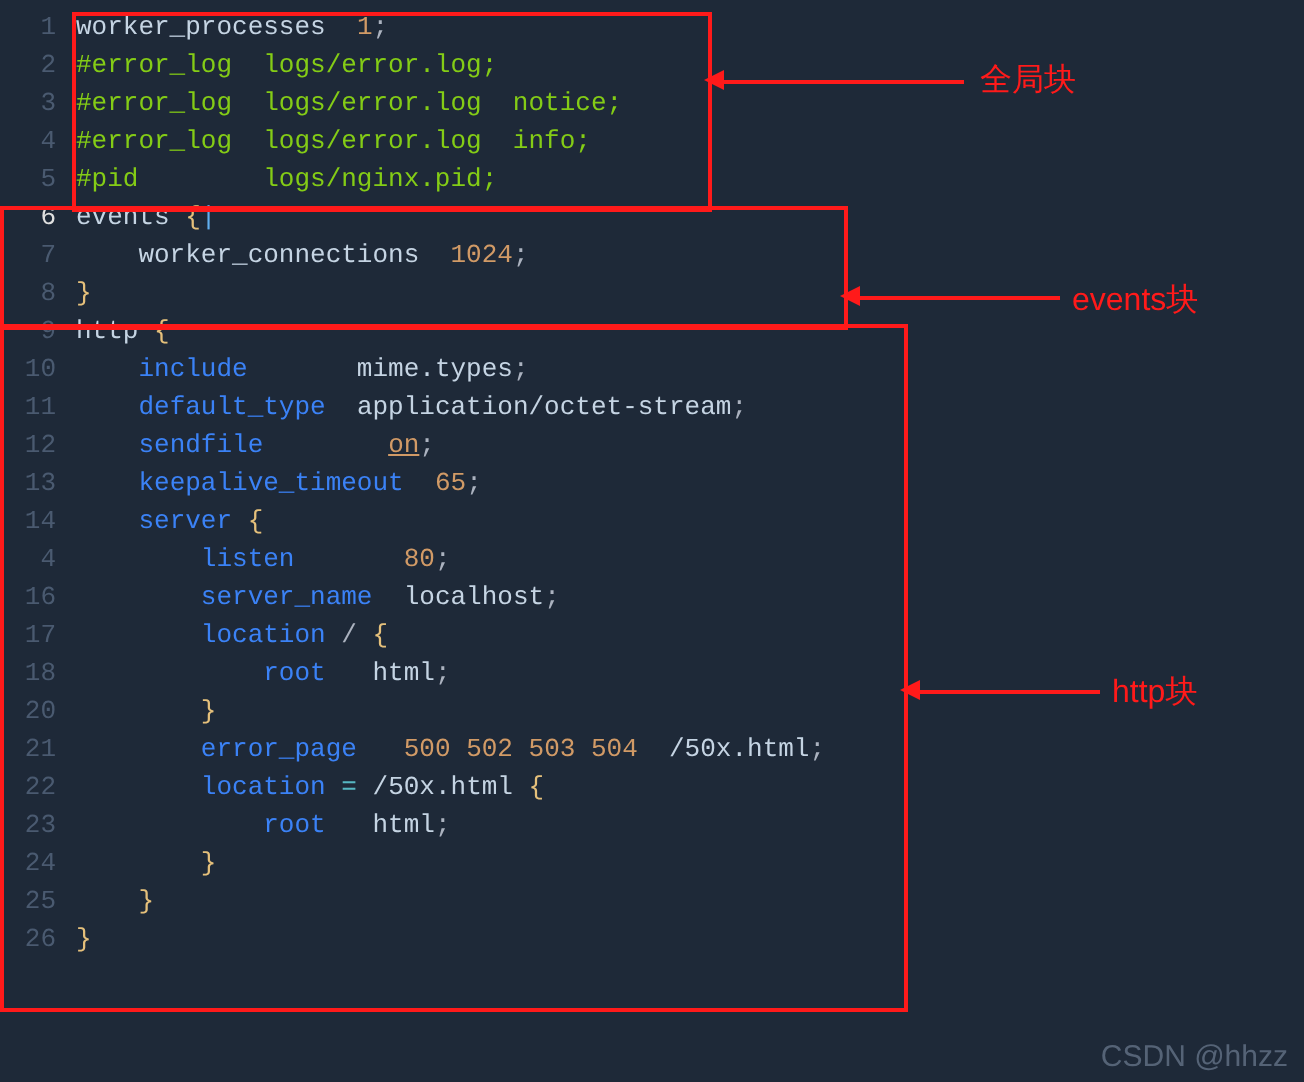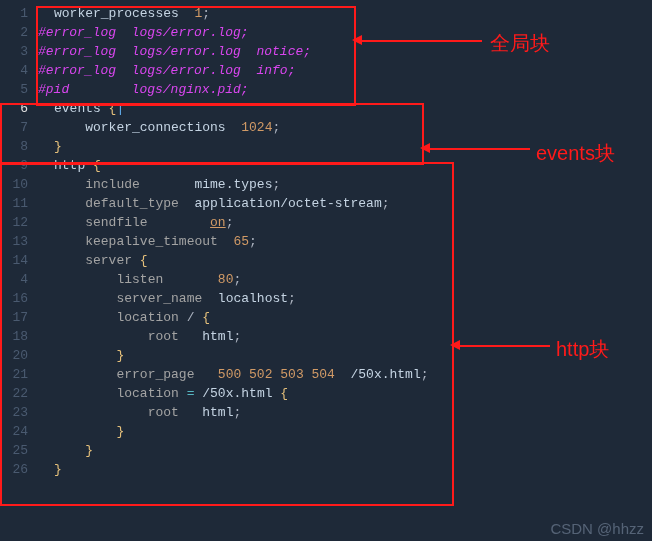--- a/index.html
+++ b/index.html
@@ -28,27 +28,26 @@
   .lineno {
     width: 28px;
     text-align: right;
     padding-right: 10px;
     color: #4a5a70;
     user-select: none;
     flex-shrink: 0;
   }
   .code {
     color: #c5d4e3;
-    padding-left: 16px;
   }
   .kw   { color: #d19a66; text-decoration: underline; }
   .op   { color: #56b6c2; }
   .num  { color: #d19a66; }
-  .cmt  { color: #d946ef; font-style: italic; }
-  .ident{ color: #a3a3a3; text-align: center; }
+  .cmt  { color: #84cc16; }
+  .ident{ color: #3b82f6; text-align: center; }
   .plain{ color: #abb2bf; }
   .brace{ color: #e5c07b; }
   .caret{ color: #61afef; }
 
   .box {
     position: absolute;
     border: 2px solid #ff1a1a;
     pointer-events: none;
   }
   .arrow-line {
@@ -62,21 +61,21 @@
     width: 0; height: 0;
     border-top: 5px solid transparent;
     border-bottom: 5px solid transparent;
     border-right: 10px solid #ff1a1a;
     pointer-events: none;
   }
   .label {
     position: absolute;
     color: #ff1a1a;
     font-family: sans-serif;
-    font-size: 20px;
+    font-size: 16px;
     pointer-events: none;
   }
   .watermark {
     position: absolute;
     right: 8px;
     bottom: 4px;
     color: #7a8aa0;
     font-family: sans-serif;
     font-size: 15px;
     opacity: .6;

